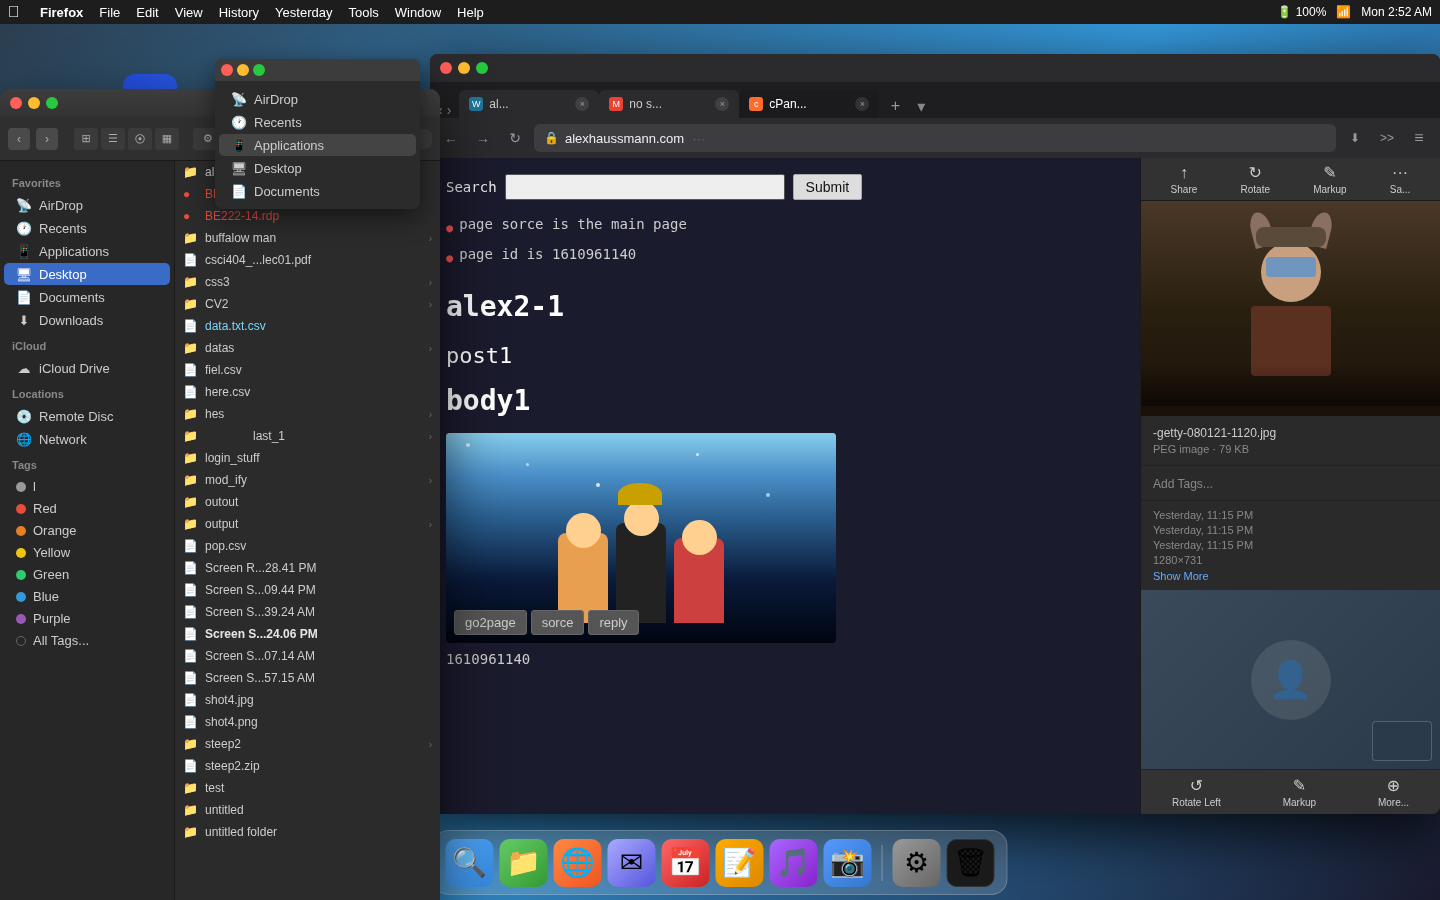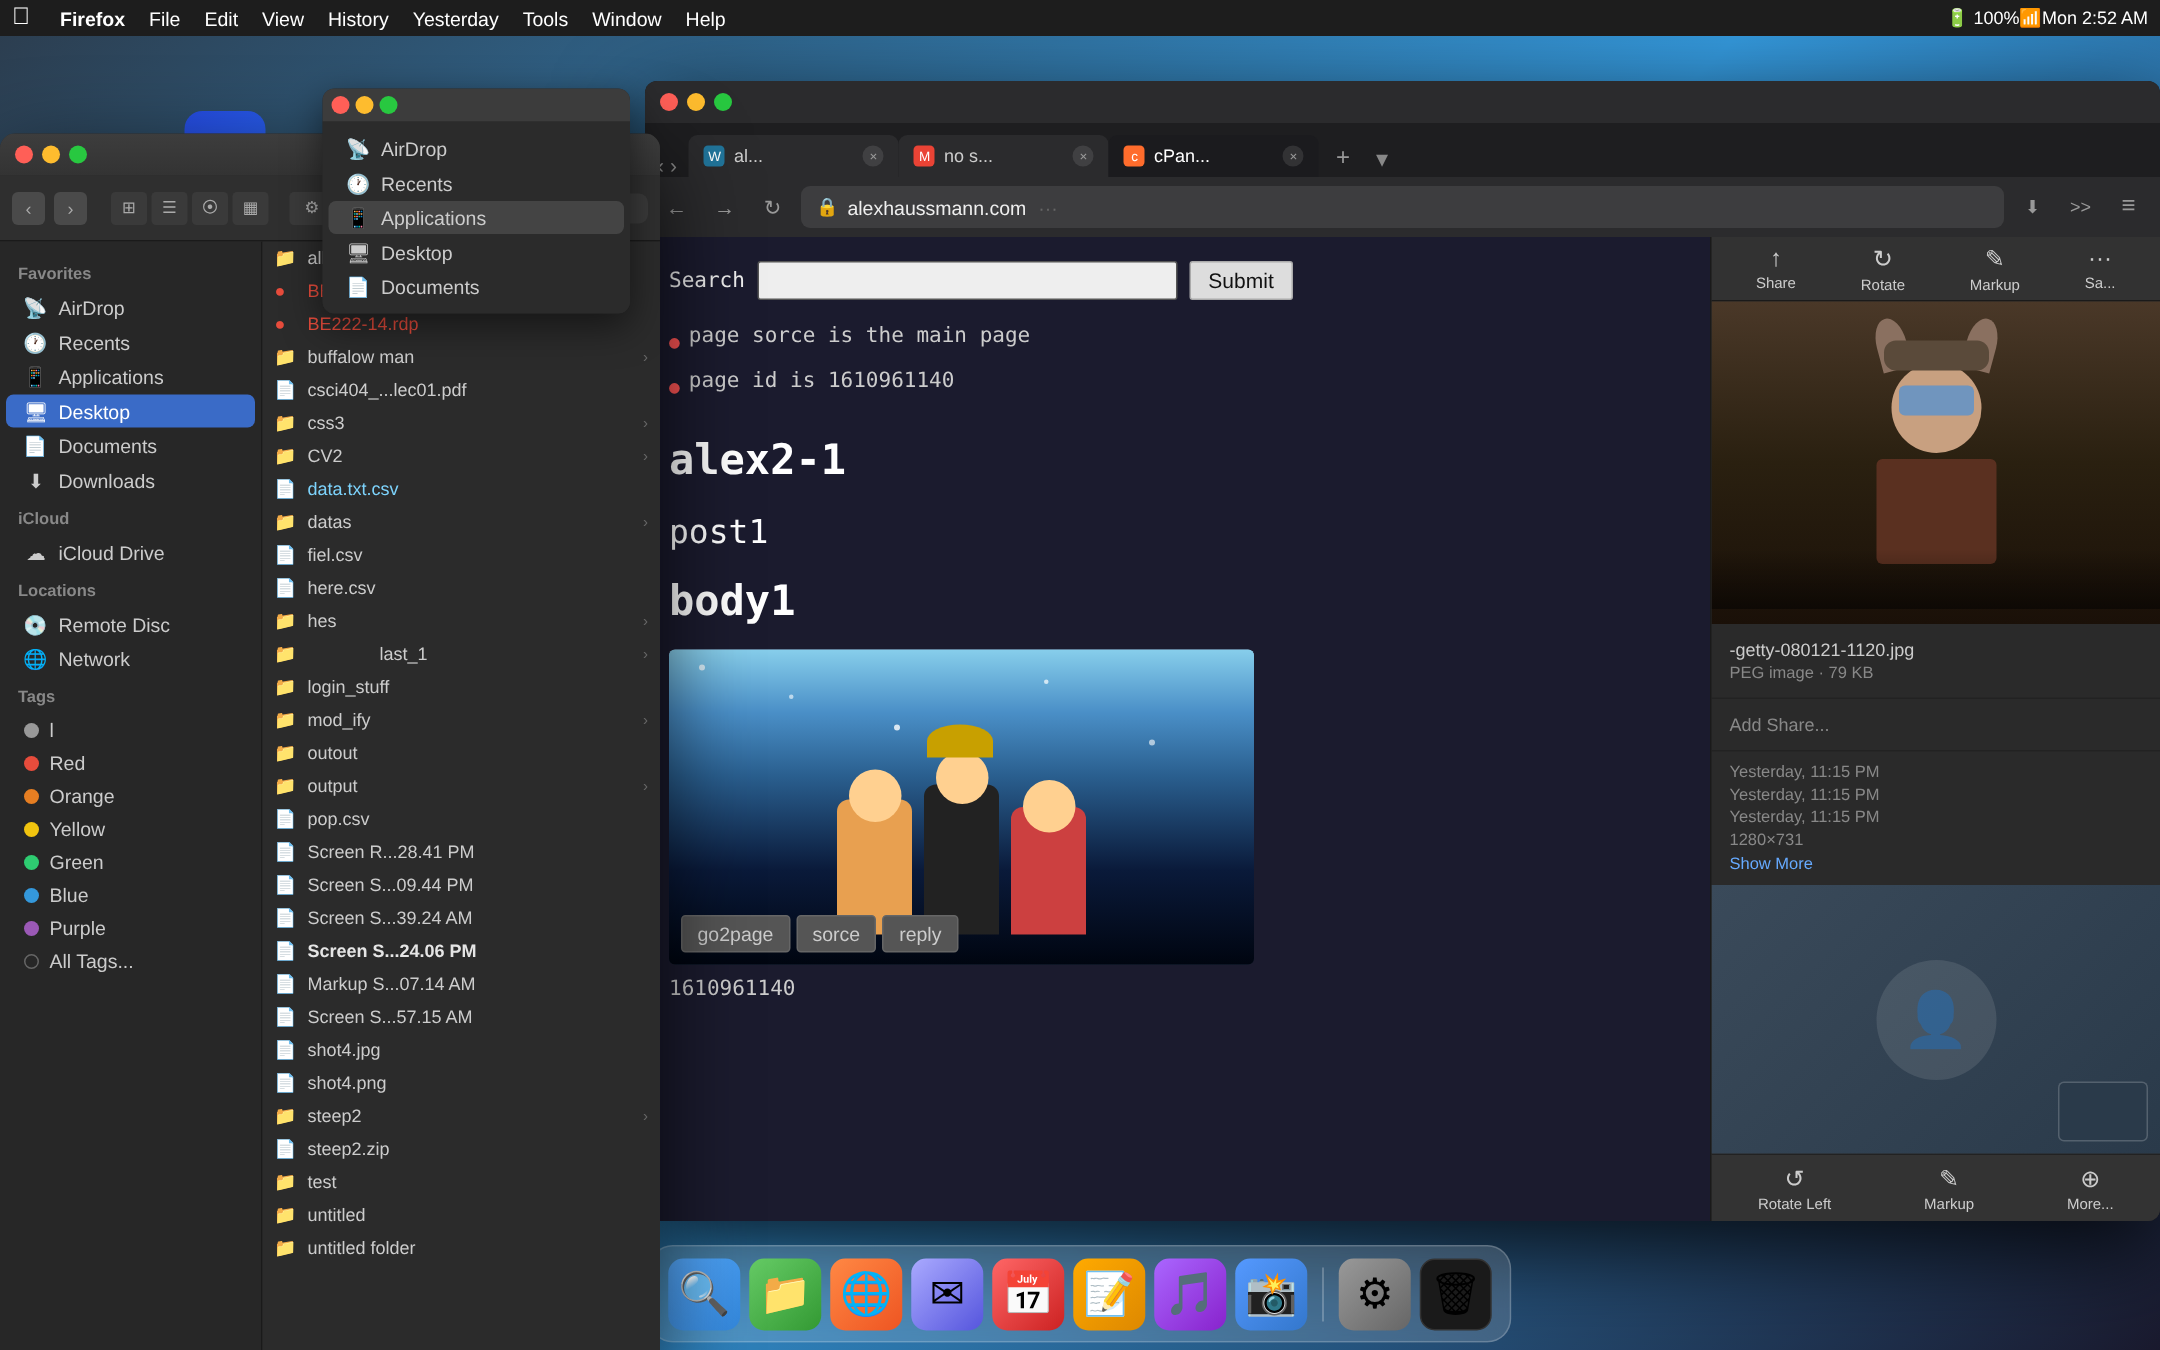--- a/index.html
+++ b/index.html
@@ -15,21 +15,21 @@
       padding: 0 8px;
       color: white;
       font-size: 13px;
       position: absolute;
       top: 0; left: 0;
       z-index: 100;
     }
     .menubar-apple { font-size: 16px; margin-right: 12px; }
     .menubar-item { margin: 0 8px; cursor: default; font-weight: 500; }
     .menubar-item.bold { font-weight: 700; }
-    .menubar-right { margin-left: auto; display: flex; align-items: center; font-size: 12px; }
+    .menubar-right { margin-left: auto; display: flex; align-items: center; gap: 10px; font-size: 12px; }
 
     
     .desktop {
       position: absolute;
       top: 24px; left: 0;
       width: 1440px;
       height: 876px;
       background: linear-gradient(135deg, #2c3e50, #3498db, #1a1a2e);
     }
 
@@ -674,21 +674,21 @@
             <div class="file-item">
               <span class="file-icon">📄</span>
               <span style="color: rgb(204, 204, 204);">Screen S...39.24 AM</span>
             </div>
             <div class="file-item">
               <span class="file-icon">📄</span>
               <span style="color: #e5e5e5; font-weight: bold;">Screen S...24.06 PM</span>
             </div>
             <div class="file-item">
               <span class="file-icon">📄</span>
-              <span style="color: rgb(204, 204, 204);">Markup S...07.14 AM</span>
+              <span style="color: rgb(204, 204, 204);">Screen S...07.14 AM</span>
             </div>
             <div class="file-item">
               <span class="file-icon">📄</span>
               <span style="color: rgb(204, 204, 204);">Screen S...57.15 AM</span>
             </div>
             <div class="file-item">
               <span class="file-icon">📄</span>
               <span style="color: rgb(204, 204, 204);">shot4.jpg</span>
             </div>
             <div class="file-item">
@@ -857,21 +857,21 @@
 
           <div style="position:absolute;bottom:10px;left:0;right:0;height:40px;background:linear-gradient(to top,rgba(0,0,0,0.5),transparent);"></div>
         </div>
 
         <div style="padding:10px 12px;border-bottom:1px solid #222;">
           <div style="font-size:12px;color:#ccc;margin-bottom:3px;">-getty-080121-1120.jpg</div>
           <div style="font-size:11px;color:#888;">PEG image · 79 KB</div>
         </div>
 
         <div style="padding:8px 12px;border-bottom:1px solid #222;">
-          <span style="font-size:12px;color:#888;cursor:pointer;">Add Share...</span>
+          <span style="font-size:12px;color:#888;cursor:pointer;">Add Tags...</span>
         </div>
 
         <div style="padding:8px 12px;">
           <div style="font-size:11px;color:#888;margin-bottom:3px;">Yesterday, 11:15 PM</div>
           <div style="font-size:11px;color:#888;margin-bottom:3px;">Yesterday, 11:15 PM</div>
           <div style="font-size:11px;color:#888;margin-bottom:3px;">Yesterday, 11:15 PM</div>
           <div style="font-size:11px;color:#888;margin-bottom:3px;">1280×731</div>
           <div style="font-size:11px;color:#6af;cursor:pointer;margin-top:4px;">Show More</div>
         </div>
 

